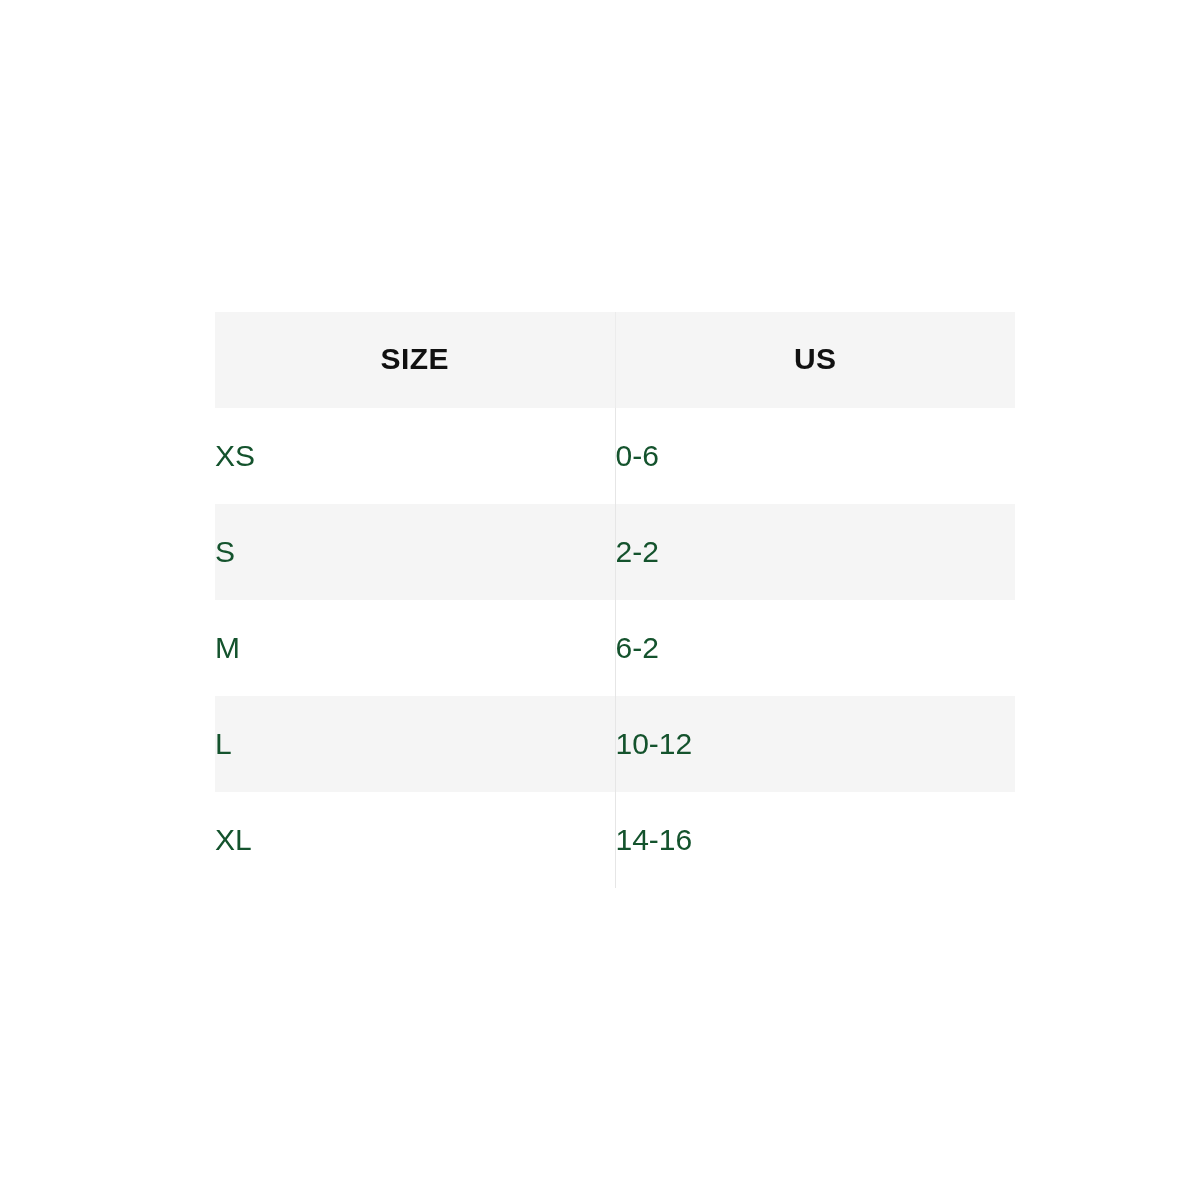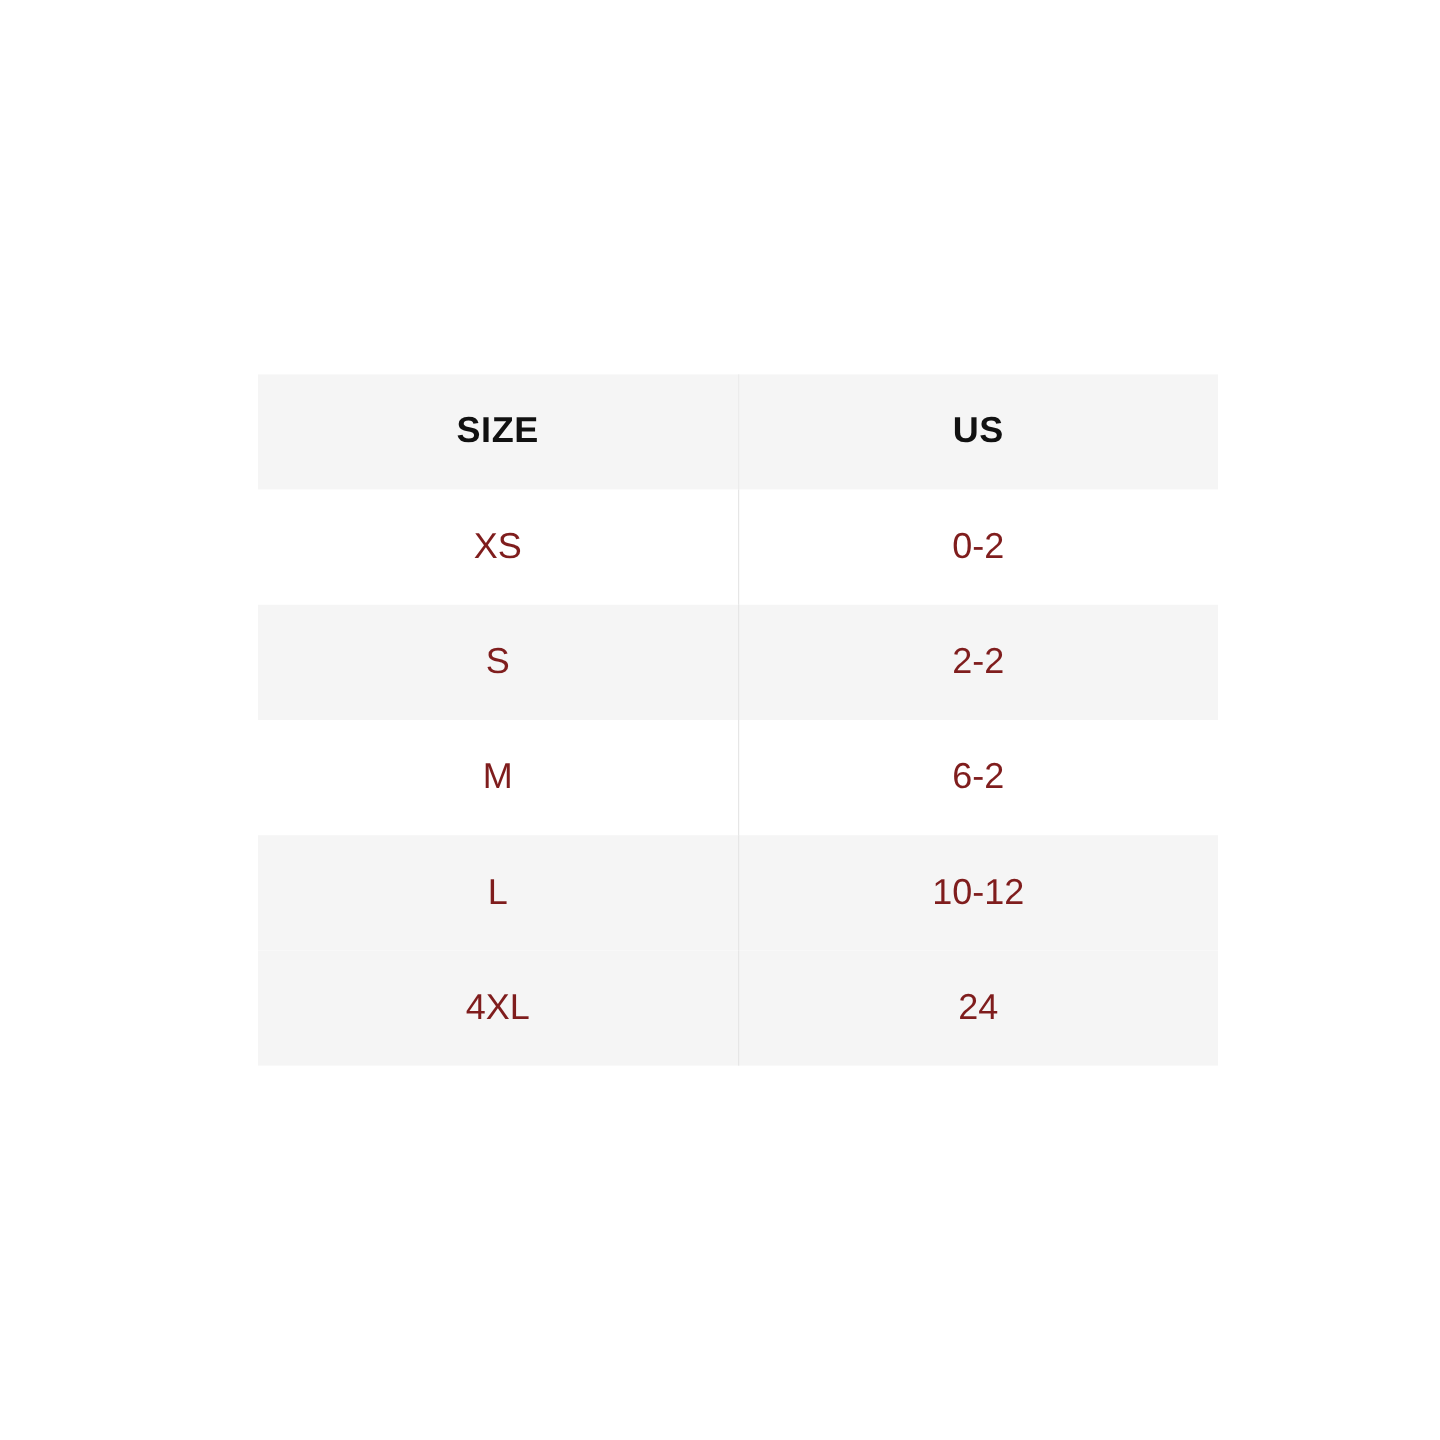--- a/index.html
+++ b/index.html
@@ -43,22 +43,22 @@
     color: #111111;
     text-align: center;
     padding: 30px 0 32px 0;
     background: #f5f5f5;
     border: none;
   }
 
   .size-table td {
     font-size: 30px;
     font-weight: normal;
-    color: #7f1d1d;
-    text-align: center;
+    color: #14532d;
+    text-align: left;
     padding: 31px 0 31px 0;
     border: none;
     background: #ffffff;
   }
 
   .size-table tbody tr.alt td {
     background: #f5f5f5;
   }
 
   
@@ -81,33 +81,33 @@
     </colgroup>
     <thead>
       <tr>
         <th class="head-size">SIZE</th>
         <th class="head-us">US</th>
       </tr>
     </thead>
     <tbody>
       <tr>
         <td class="cell-size">XS</td>
-        <td class="cell-us">0-2</td>
+        <td class="cell-us">0-6</td>
       </tr>
       <tr class="alt">
         <td class="cell-size">S</td>
         <td class="cell-us">2-2</td>
       </tr>
       <tr>
         <td class="cell-size">M</td>
         <td class="cell-us">6-2</td>
       </tr>
       <tr class="alt">
         <td class="cell-size">L</td>
         <td class="cell-us">10-12</td>
       </tr>
-      <tr class="alt">
-        <td class="cell-size">4XL</td>
-        <td class="cell-us">24</td>
+      <tr>
+        <td class="cell-size">XL</td>
+        <td class="cell-us">14-16</td>
       </tr>
     </tbody>
   </table>
 </div>
 
 </body></html>

